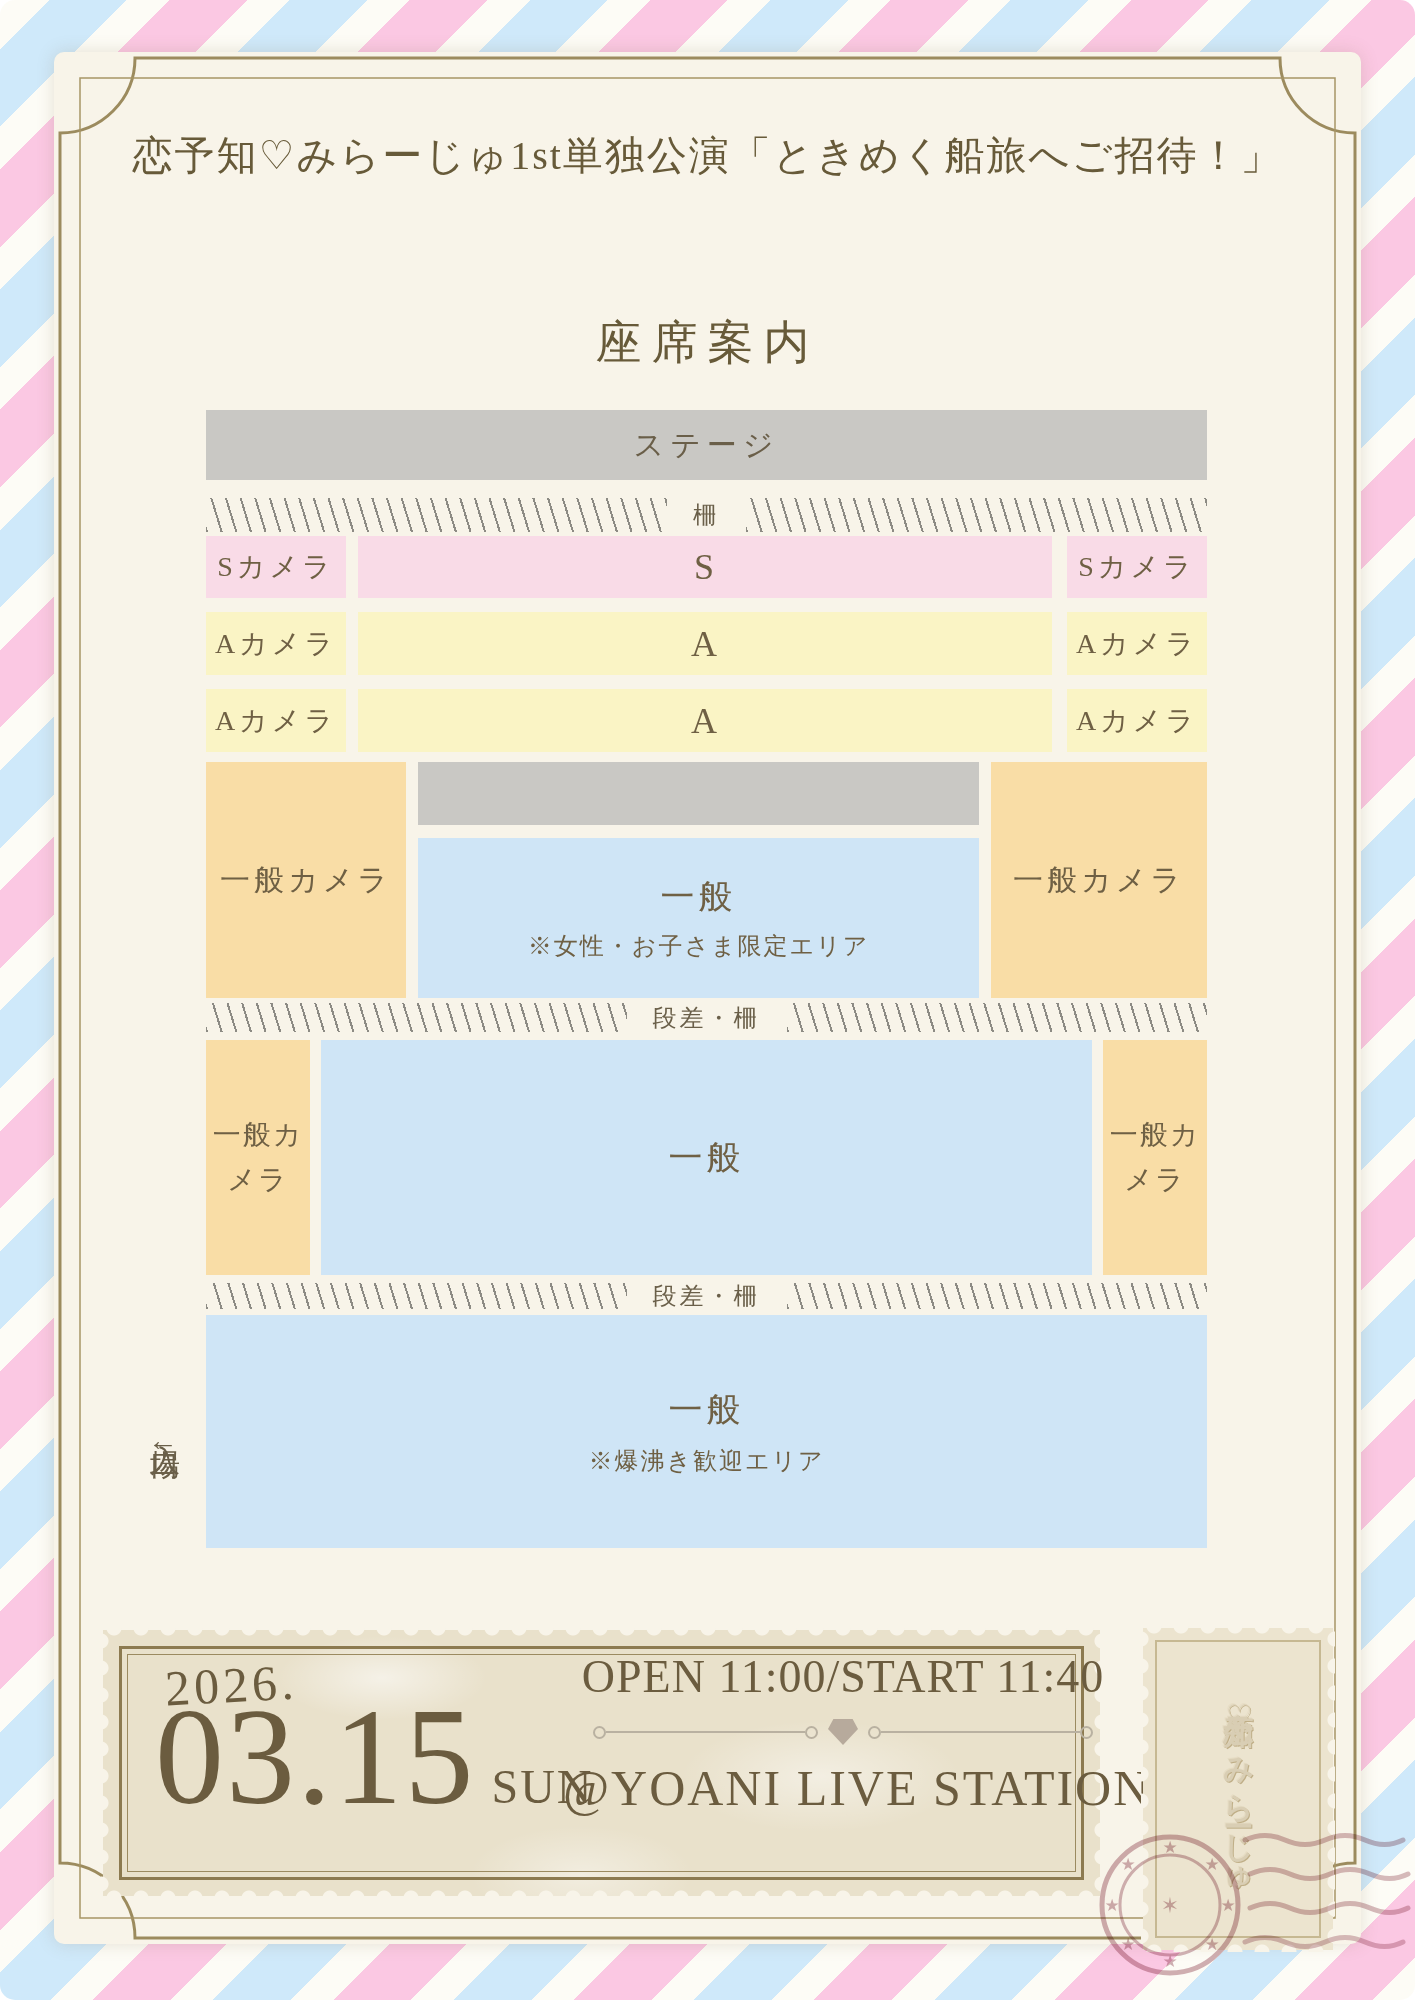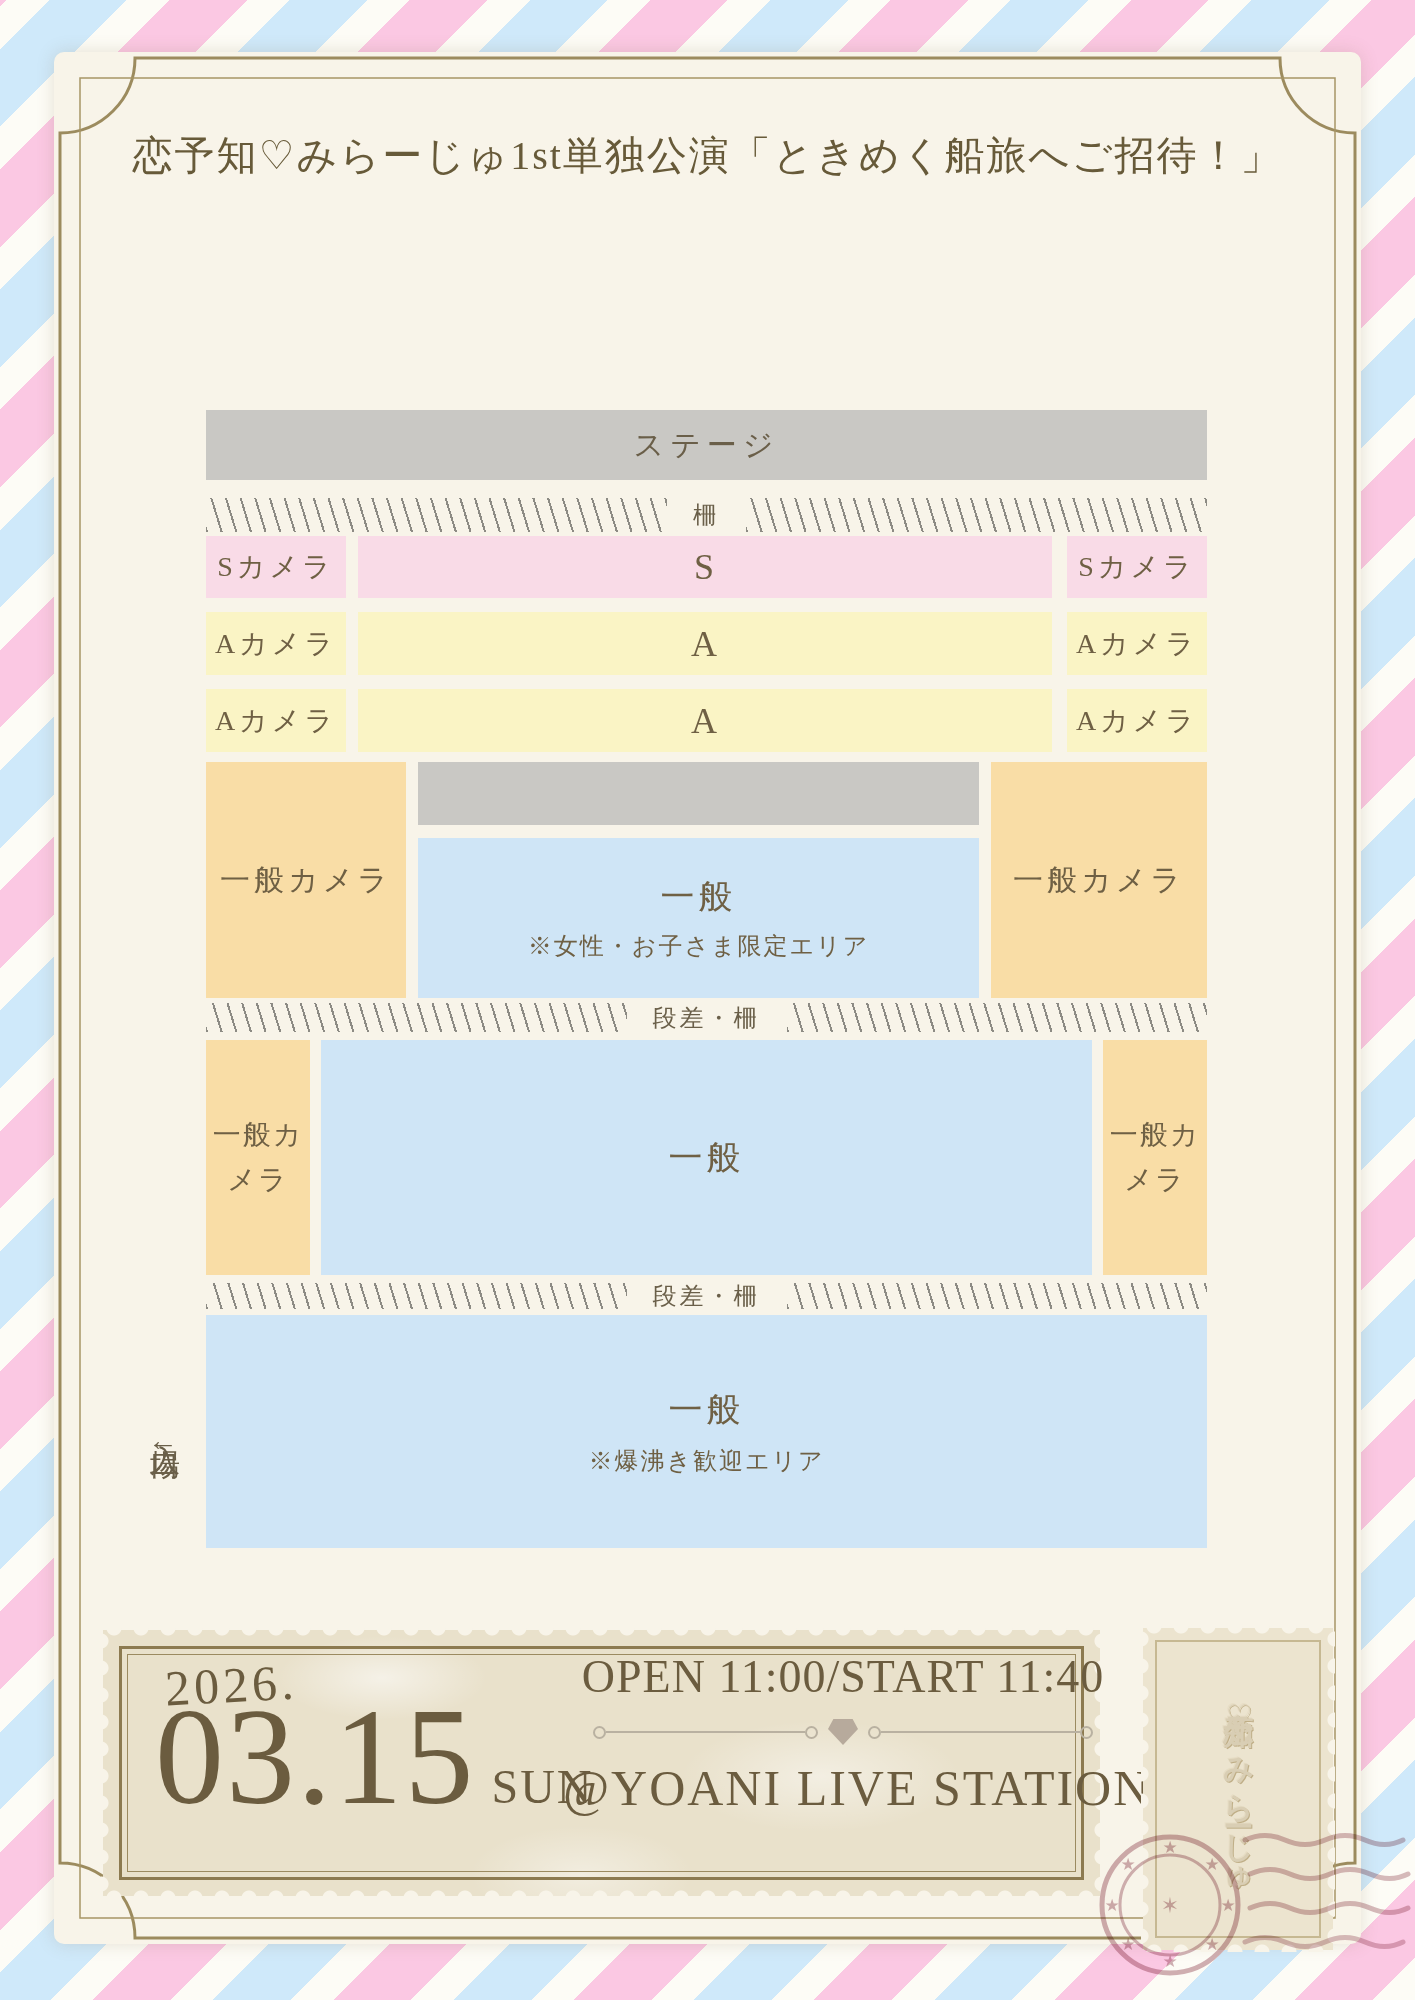--- a/index.html
+++ b/index.html
@@ -10,20 +10,21 @@
   }
   html,body{margin:0;padding:0;}
   .canvas{
     position:relative;width:1415px;height:2000px;overflow:hidden;
     font-family:var(--serif);color:var(--olive);
     background:repeating-linear-gradient(-45deg,
       #fdfcf6 0 30px,
       #fbc8e3 30px 85px,
       #fdfcf6 85px 115px,
       #cfe9fa 115px 170px);
+    border-radius:15px;
   }
   .card{
     position:absolute;left:54px;top:52px;width:1307px;height:1892px;
     background:var(--cream);border-radius:10px;
     box-shadow:0 0 18px rgba(120,100,60,.18);
   }
   .frame-svg{position:absolute;left:0;top:0;pointer-events:none;}
   
   .event-title{
     position:absolute;left:0;width:100%;top:128px;text-align:center;
@@ -139,20 +140,21 @@
 <div class="canvas">
 
   <div class="card"></div>
 
   <svg class="frame-svg" style="left:54px;top:52px;" width="1307" height="1892" viewBox="0 0 1307 1892">
     <path d="M 81 6 H 1226 A 75 75 0 0 0 1301 81 V 1811 A 75 75 0 0 0 1226 1886 H 81 A 75 75 0 0 0 6 1811 V 81 A 75 75 0 0 0 81 6 Z" fill="none" stroke="#9c8b5e" stroke-width="3"></path>
     <rect x="26" y="26" width="1255" height="1840" fill="none" stroke="#a79566" stroke-width="1.5"></rect>
   </svg>
 
   <div class="event-title">恋予知♡みらーじゅ1st単独公演「ときめく船旅へご招待！」</div>
+  <div class="sub-heading">座席案内</div>
 
   <div class="map">
 
     <div class="box row stage">ステージ</div>
 
     <div class="row hatchrow r-fence">
       <div class="hatch"></div>
       <span>柵</span>
       <div class="hatch"></div>
     </div>

